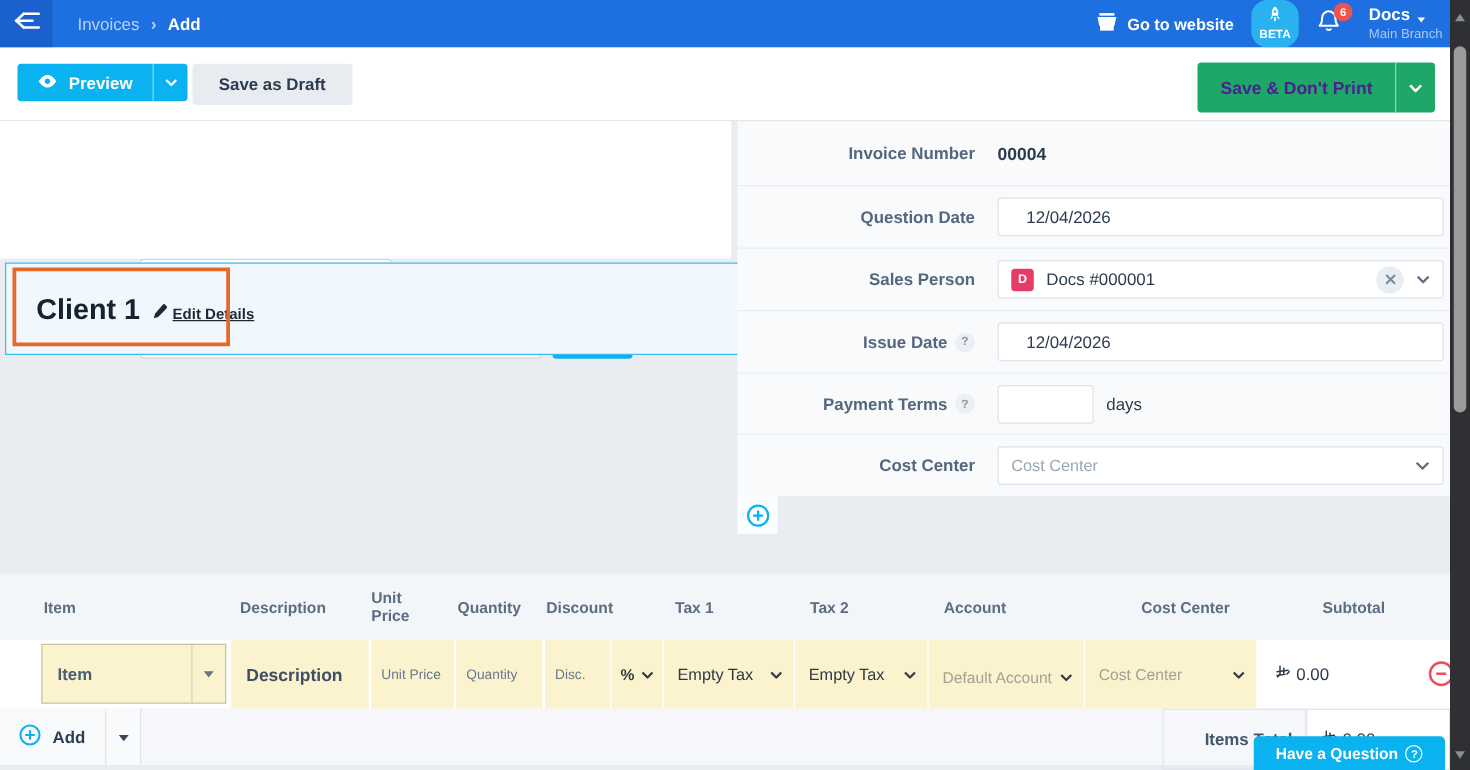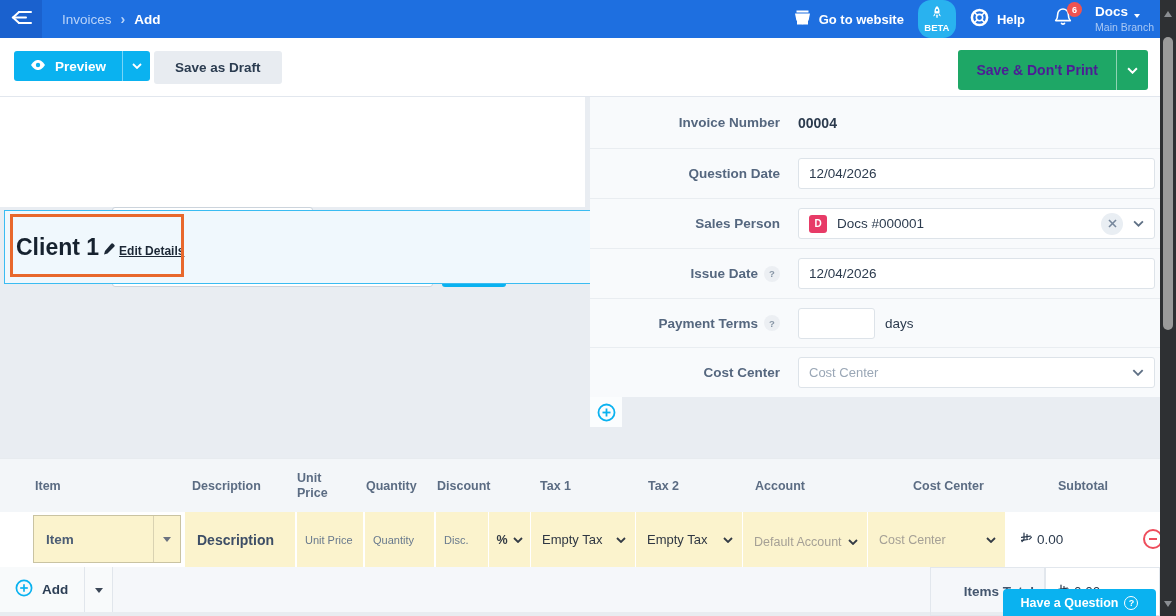--- a/index.html
+++ b/index.html
@@ -45,32 +45,32 @@
   .tri-d{width:0;height:0;border:4px solid transparent;border-top:5px solid #5b6570;margin-top:5px;}
   .qbadge{display:inline-flex;width:16px;height:16px;border-radius:50%;background:#eceff3;color:#8795a5;
           font-size:9.5px;font-weight:700;align-items:center;justify-content:center;flex:none;}
   .q-method{position:absolute;left:321px;top:119px;}
   .q-sar{position:absolute;left:549px;top:165px;}
   .new-btn{position:absolute;left:442px;top:155px;width:64px;height:35px;background:#0ab2f0;border-radius:3px;color:#fff;
            font-weight:700;font-size:13.5px;display:flex;align-items:center;justify-content:center;gap:6px;cursor:pointer;}
   .sar-link{position:absolute;left:516px;top:164px;font-size:13.5px;font-weight:700;color:#1f2d3d;text-decoration:underline;cursor:pointer;}
   
   .client-box{position:absolute;left:4px;top:210px;width:577px;height:72px;background:#f0f8fd;border:1px solid #3abcf2;
-              display:flex;align-items:center;padding-left:11px;gap:4px;box-sizing:content-box;}
+              display:flex;align-items:center;padding-left:24px;gap:10px;box-sizing:content-box;}
   .client-name{font-size:23px;font-weight:700;color:#16222f;}
   .edit-link{font-size:12px;font-weight:700;color:#1c2836;text-decoration:underline;display:flex;align-items:center;gap:4px;cursor:pointer;margin-top:7px;}
   .orange-rect{position:absolute;left:10px;top:214px;width:168px;height:57px;border:3px solid #e8682c;z-index:30;pointer-events:none;}
   
   .right-panel{position:absolute;left:590px;top:97px;width:570px;height:300px;background:#f8fafc;display:flex;flex-direction:column;}
   .rrow{display:flex;align-items:center;border-bottom:1px solid #e9edf1;box-sizing:border-box;}
   .rh52{height:52px}.rh50{height:50px}.rh49{height:49px}
   .rlabel{width:190px;text-align:right;font-size:13.5px;font-weight:700;color:#55677f;display:flex;justify-content:flex-end;align-items:center;gap:6px;flex:none;}
   .rctrl{margin-left:18px;width:357px;position:relative;display:flex;align-items:center;}
   .invoice-num-val{font-size:14px;font-weight:600;color:#2b3a4d;}
-  .text-input{width:100%;height:31px;border:1px solid #dde3e9;border-radius:3px;padding:0 10px;font-size:13.5px;color:#2c3b4e;
+  .text-input{width:100%;height:31px;border:1px solid #dde3e9;border-radius:3px;padding:0 22px;font-size:13.5px;color:#2c3b4e;
               font-family:inherit;background:#fff;box-sizing:border-box;outline:none;}
   .small-input{width:77px;}
   .days{margin-left:10px;font-size:13.5px;color:#2c3b4e;}
   .rselect{width:100%;height:31px;background:#fff;border:1px solid #dde3e9;border-radius:3px;display:flex;align-items:center;
            padding:0 10px;box-sizing:border-box;cursor:pointer;}
   .chip{width:18px;height:18px;border-radius:3px;background:#e73b67;color:#fff;font-size:10px;font-weight:700;
         display:flex;align-items:center;justify-content:center;flex:none;}
   .sp-name{margin-left:10px;font-size:13.5px;color:#2c3b4e;}
   .x-clear{margin-left:auto;width:22px;height:22px;border-radius:50%;background:#e9eef3;display:flex;align-items:center;justify-content:center;cursor:pointer;}
   .chev{margin-left:10px;display:flex;}
@@ -160,33 +160,20 @@
           <svg width="12" height="13" viewBox="0 0 12 13" fill="#fff">
             <path d="M6 0 C8.4 1.8 8.9 4.8 8.4 7.6 L3.6 7.6 C3.1 4.8 3.6 1.8 6 0 Z"></path>
             <circle cx="6" cy="4.2" r="1.1" fill="#29b2ef"></circle>
             <path d="M3.6 7.6 L2 10.6 L4.4 9.2 Z"></path>
               <path d="M8.4 7.6 L10 10.6 L7.6 9.2 Z"></path>
             <rect x="5.3" y="8.6" width="1.4" height="3.4" rx="0.7"></rect>
           </svg>
         </span>
         <span>BETA</span>
       </div>
-      <div class="top-item">
-        <span>
-          <svg width="19" height="19" viewBox="0 0 18 18" fill="none" stroke="#fff">
-            <circle cx="9" cy="9" r="7.2" stroke-width="2.4"></circle>
-            <circle cx="9" cy="9" r="3" stroke-width="1.5"></circle>
-            <line x1="4" y1="4" x2="6.9" y2="6.9" stroke-width="1.5"></line>
-            <line x1="14" y1="4" x2="11.1" y2="6.9" stroke-width="1.5"></line>
-            <line x1="4" y1="14" x2="6.9" y2="11.1" stroke-width="1.5"></line>
-            <line x1="14" y1="14" x2="11.1" y2="11.1" stroke-width="1.5"></line>
-          </svg>
-        </span>
-        <span>Help</span>
-      </div>
       <div class="bell-wrap">
         <span>
           <svg width="18" height="20" viewBox="0 0 18 20" fill="none" stroke="#fff" stroke-width="1.6" stroke-linejoin="round">
             <path d="M9 2 a5.3 5.3 0 0 1 5.3 5.3 c0 4.2 1.4 5.6 2 6.3 H1.7 c.6-.7 2-2.1 2-6.3 A5.3 5.3 0 0 1 9 2 Z"></path>
             <path d="M7.2 15.8 a1.9 1.9 0 0 0 3.6 0"></path>
           </svg>
         </span>
         <span class="badge">6</span>
       </div>
       <div class="account">

